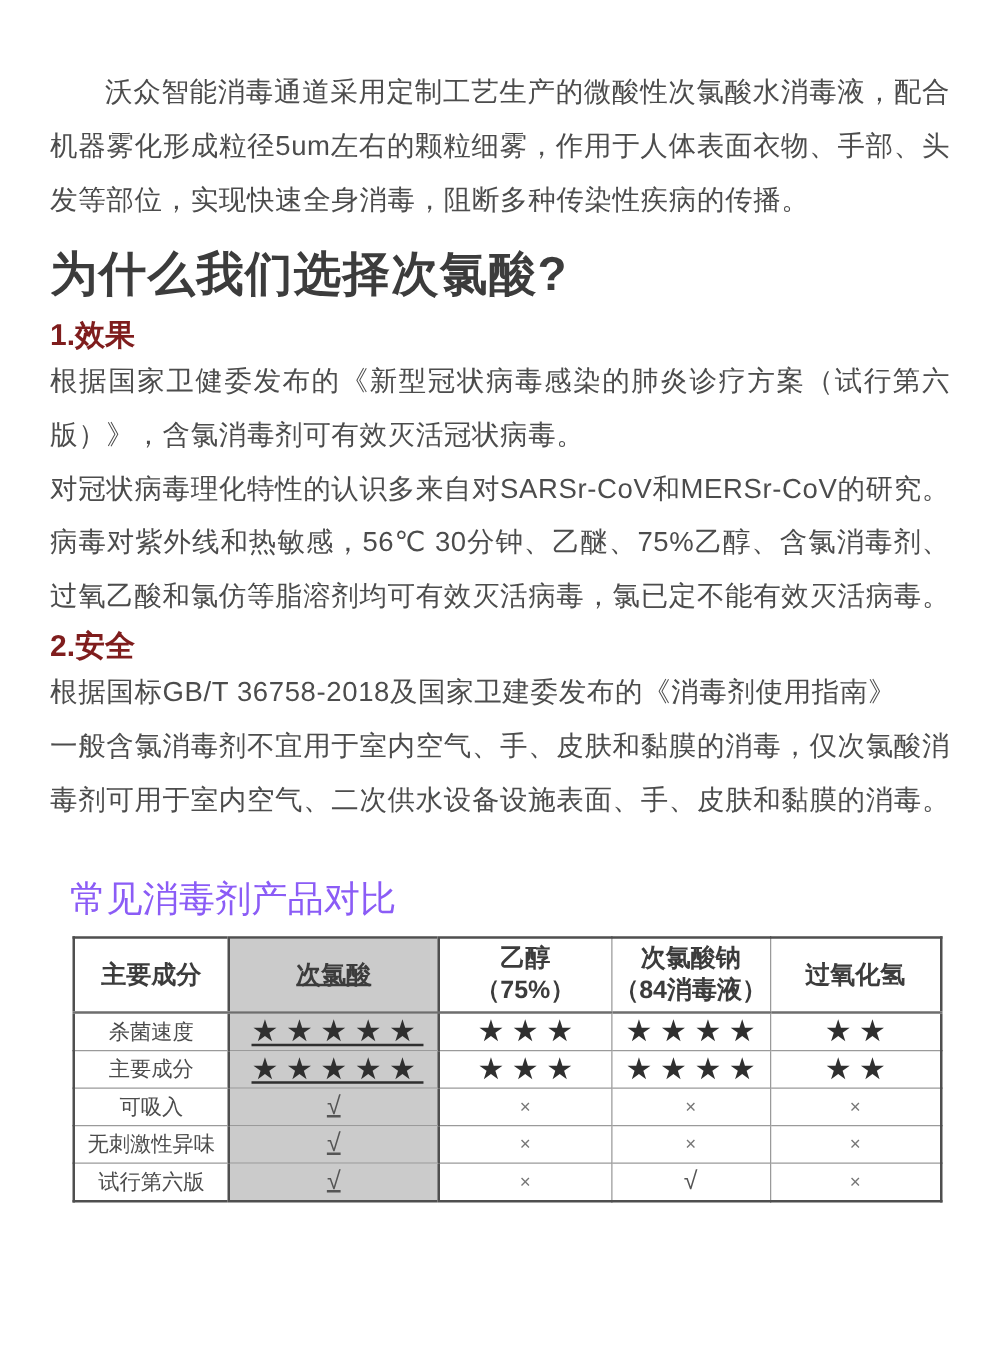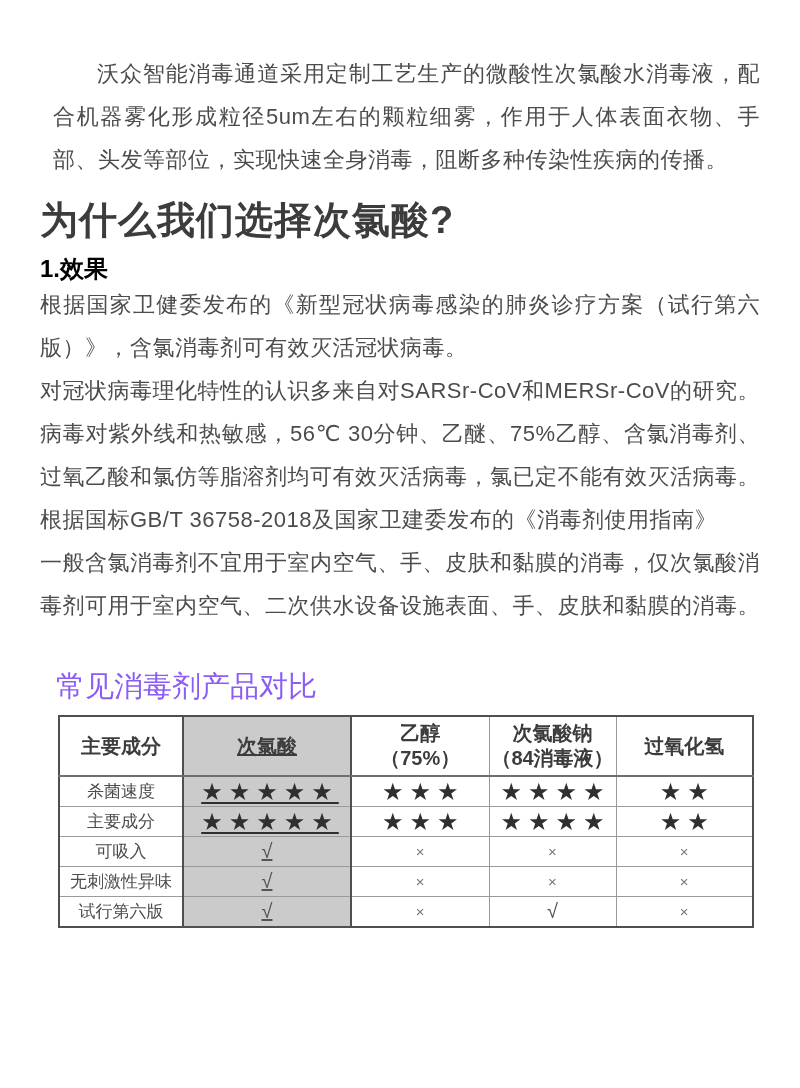--- a/index.html
+++ b/index.html
@@ -5,28 +5,28 @@
   html,body { margin:0; padding:0; background:#ffffff; }
   body { width:800px; font-family:"Liberation Sans","DejaVu Sans",sans-serif; }
   .page {
     box-sizing:border-box; width:800px; height:1088px;
     padding:52px 40px 0 40px; overflow:hidden; background:#ffffff;
   }
   p.body-text {
     margin:0; font-size:22px; line-height:43px; color:#4c4c4c;
     text-align:justify; letter-spacing:0.5px;
   }
-  p.indent { text-indent:2em;margin-left:13px; }
+  p.indent { text-indent:2em; }
   h1.main-heading {
     margin:16px 0 0 0; font-size:38px; line-height:46px;
     font-weight:bold; color:#3c3c3c; letter-spacing:1px;
   }
   h2.sub-heading {
     margin:12px 0 0 0; font-size:24px; line-height:28px;
-    font-weight:bold; color:#000000;
+    font-weight:bold; color:#7f1d1d;
   }
   h2.sub-heading.second { margin-top:6px; }
   h3.table-title {
     margin:42px 0 0 16px; font-size:29px; line-height:34px;
     font-weight:normal; color:#8b5cf6;
   }
   table.cmp {
     border-collapse:collapse; margin:12px 0 0 18px;
     border:2px solid #4f4f4f; table-layout:fixed;padding-left:13px;
   }
@@ -57,20 +57,21 @@
 <div class="page">
 
   <p class="body-text indent">沃众智能消毒通道采用定制工艺生产的微酸性次氯酸水消毒液，配合机器雾化形成粒径5um左右的颗粒细雾，作用于人体表面衣物、手部、头发等部位，实现快速全身消毒，阻断多种传染性疾病的传播。</p>
 
   <h1 class="main-heading">为什么我们选择次氯酸?</h1>
 
   <h2 class="sub-heading">1.效果</h2>
   <p class="body-text">根据国家卫健委发布的《新型冠状病毒感染的肺炎诊疗方案（试行第六版）》，含氯消毒剂可有效灭活冠状病毒。</p>
   <p class="body-text">对冠状病毒理化特性的认识多来自对SARSr-CoV和MERSr-CoV的研究。病毒对紫外线和热敏感，56℃ 30分钟、乙醚、75%乙醇、含氯消毒剂、过氧乙酸和氯仿等脂溶剂均可有效灭活病毒，氯已定不能有效灭活病毒。</p>
 
+  <h2 class="sub-heading second">2.安全</h2>
   <p class="body-text">根据国标GB/T 36758-2018及国家卫建委发布的《消毒剂使用指南》</p>
   <p class="body-text">一般含氯消毒剂不宜用于室内空气、手、皮肤和黏膜的消毒，仅次氯酸消毒剂可用于室内空气、二次供水设备设施表面、手、皮肤和黏膜的消毒。</p>
 
   <h3 class="table-title">常见消毒剂产品对比</h3>
 
   <table class="cmp">
     <colgroup>
       <col style="width:124px">
         <col style="width:168px">
         <col style="width:138px">

